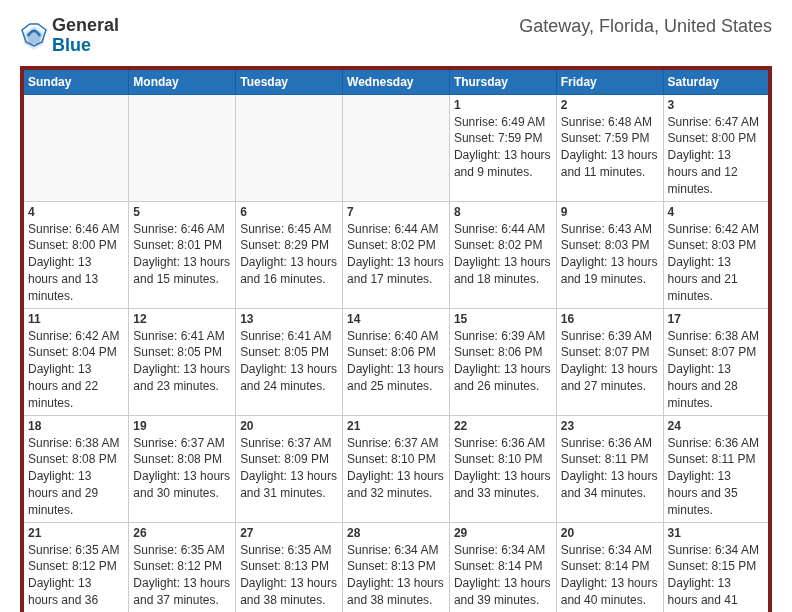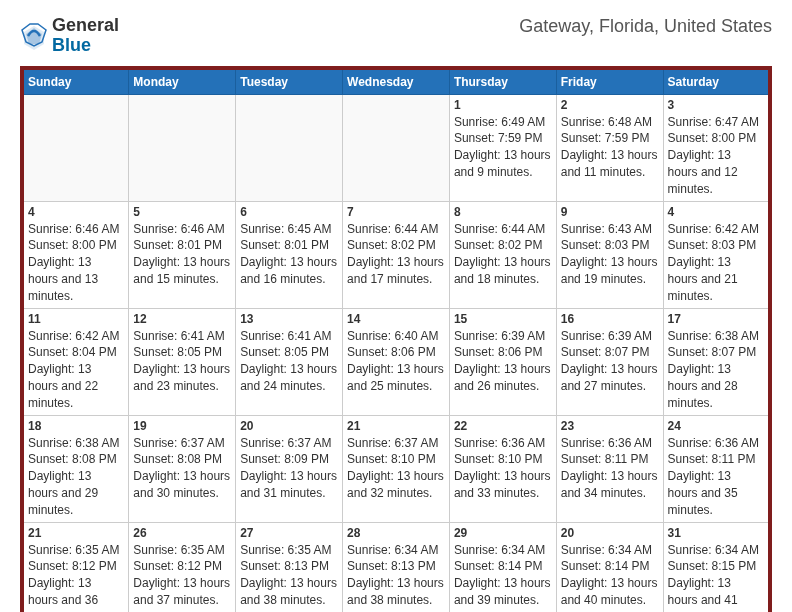--- a/index.html
+++ b/index.html
@@ -169,21 +169,21 @@
           </td>
           <td>
             <span class="day-num">5</span>
             <div class="day-info" style="white-space: pre-line;">Sunrise: 6:46 AM
 Sunset: 8:01 PM
 Daylight: 13 hours and 15 minutes.</div>
           </td>
           <td>
             <span class="day-num">6</span>
             <div class="day-info" style="white-space: pre-line;">Sunrise: 6:45 AM
-Sunset: 8:01 PM
+Sunset: 8:29 PM
 Daylight: 13 hours and 16 minutes.</div>
           </td>
           <td>
             <span class="day-num">7</span>
             <div class="day-info" style="white-space: pre-line;">Sunrise: 6:44 AM
 Sunset: 8:02 PM
 Daylight: 13 hours and 17 minutes.</div>
           </td>
           <td>
             <span class="day-num">8</span>

